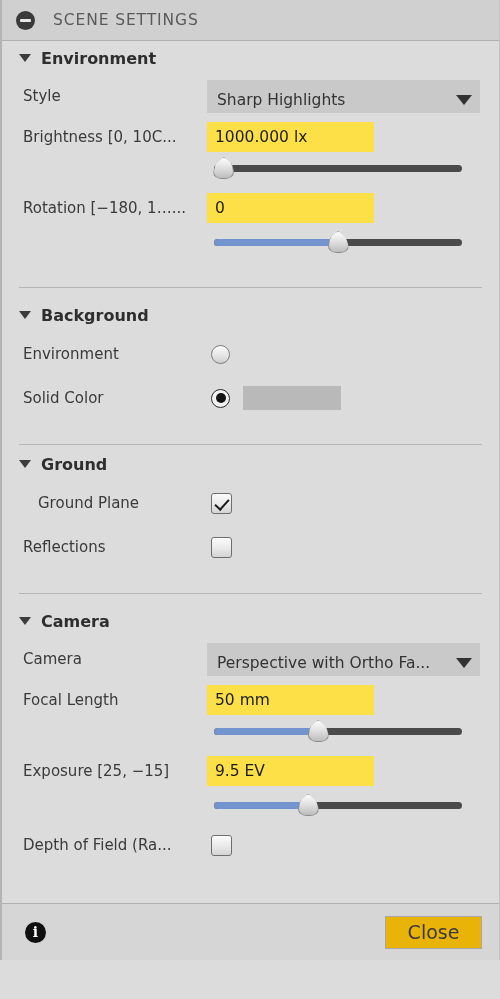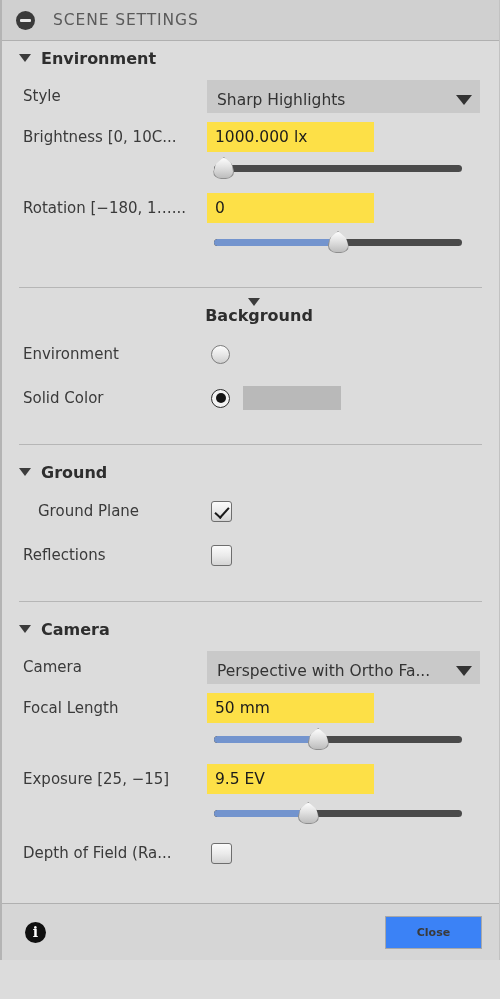--- a/index.html
+++ b/index.html
@@ -289,31 +289,30 @@
     display: flex;
     align-items: center;
     justify-content: center;
     cursor: pointer;
     flex: 0 0 auto;
   }
   .spacer { flex: 1 1 auto; }
   .close-btn {
     width: 97px;
     height: 33px;
-    background: #3b82f6;
+    background: #eab308;
     border: 1px solid #a8a8a8;
     box-sizing: border-box;
-    font-size: 11px;
+    font-size: 19px;
     color: #3a3a3a;
     display: flex;
     align-items: center;
     justify-content: center;
     cursor: pointer;
     font-family: "DejaVu Sans", "Liberation Sans", sans-serif;
-    font-weight: bold;
   }
 </style>
 </head>
 <body>
 
 <div class="panel">
 
   <div class="titlebar">
     <div class="collapse-icon"></div>
     <div class="title-text">SCENE SETTINGS</div>
@@ -364,21 +363,21 @@
             <div class="fill" id="fill-rotation" style="width: 50%;"></div>
           </div>
           <div class="knob" id="knob-rotation" style="left: 50%;"></div>
         </div>
       </div>
     </div>
 
     <div class="divider" style="margin-top:28px;"></div>
 
     <div class="section">
-      <div class="sec-header" style="margin-top:10px;flex-direction:column;">
+      <div class="sec-header" style="margin-top:10px;">
         <span class="tri"></span>
         <span class="sec-title">Background</span>
       </div>
 
       <div class="row" style="min-height:44px;">
         <span class="rowlabel">Environment</span>
         <div class="ctrl" style="left:209px;">
           <div class="radio"></div>
         </div>
       </div>
@@ -388,21 +387,21 @@
         <div class="ctrl" style="left:209px; display:flex; align-items:center;">
           <div class="radio on"></div>
           <div class="swatch" style="background: rgb(185, 185, 185);"></div>
         </div>
       </div>
     </div>
 
     <div class="divider" style="margin-top:24px;"></div>
 
     <div class="section">
-      <div class="sec-header" style="margin-top:10px;">
+      <div class="sec-header" style="margin-top:2px;">
         <span class="tri"></span>
         <span class="sec-title">Ground</span>
       </div>
 
       <div class="row" style="min-height:44px;padding-left:36px;">
         <span class="rowlabel">Ground Plane</span>
         <div class="ctrl" style="left:209px;">
           <div class="cbox on"></div>
         </div>
       </div>

